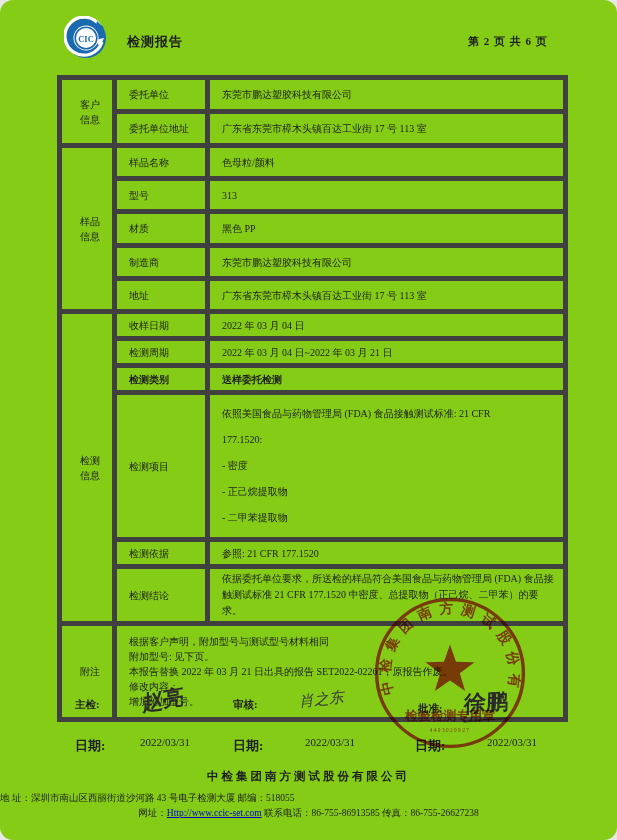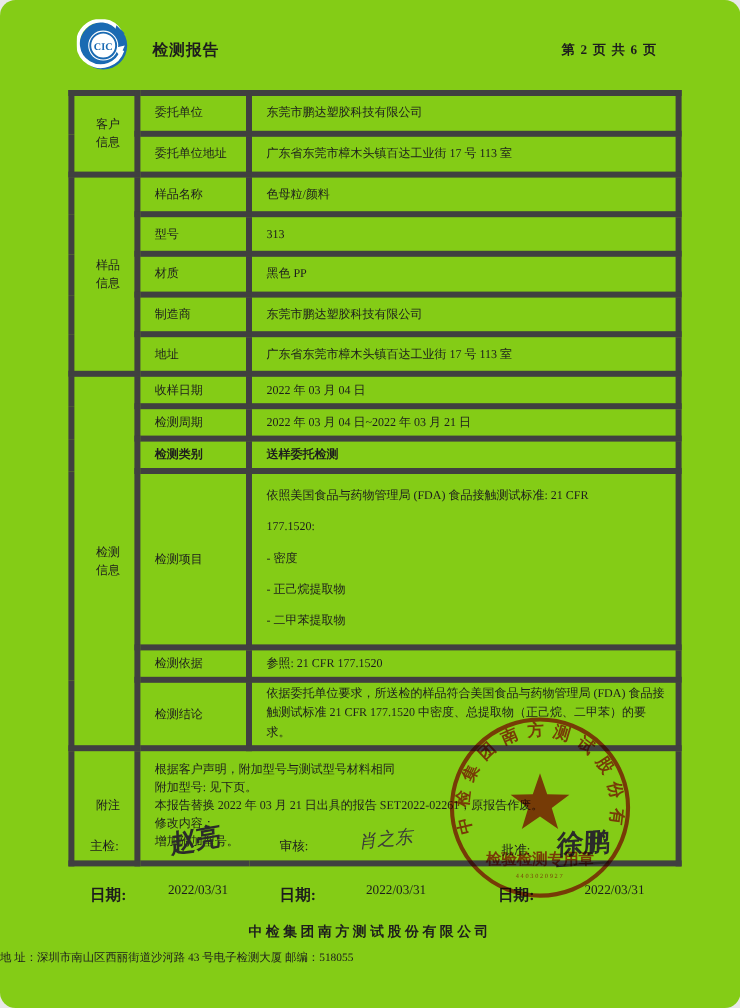--- a/index.html
+++ b/index.html
@@ -22,21 +22,21 @@
     border:5px solid #404040; font-size:10px; vertical-align:middle;
     padding:2px 6px 2px 12px; line-height:15px; color:#1d1d1d;
   }
   td.sec { width:55px; text-align:center; padding:2px; white-space:pre-line; line-height:22px; }
   td.lbl { width:93px; }
   td.val { width:358px; white-space:pre-line; }
   td.val.items { line-height:26px; padding-top:6px; padding-bottom:6px; }
   td.val.concl { line-height:16px; }
   td.note-cell { white-space:pre-line; line-height:18.5px; padding-top:4px; }
   
-  .sig-label { position:absolute; font-size:10.5px; font-weight:normal; }
+  .sig-label { position:absolute; font-size:10.5px; font-weight:bold; }
   .sig-name  { position:absolute; font-size:21px; color:#2a2a2a; transform:rotate(-10deg) skewX(-8deg); font-weight:bold; }
   .sig-name.small { font-size:15px; transform:rotate(-6deg) skewX(-14deg); font-weight:normal; color:#3a3a3a; }
   .sig-name.approve { font-size:22px; transform:rotate(-4deg) skewX(-6deg); border-bottom:2px solid #2a2a2a; padding-bottom:1px; }
   .date-label { position:absolute; font-size:13px; font-weight:bold;text-align:center; }
   .date-value { position:absolute; font-size:11px; }
   
   .seal { position:absolute; left:366px; top:592px; width:168px; height:162px; mix-blend-mode:multiply; opacity:.93; }
   
   .ft-company { position:absolute; left:0; top:769px; width:100%; text-align:center; font-size:11.5px; font-weight:bold; letter-spacing:3px; }
   .ft-addr { position:absolute; left:0; top:792px; width:100%; font-size:9.5px; }
@@ -159,14 +159,18 @@
     <text font-size="14.5" font-weight="bold" fill="#e23b2e" font-family="Liberation Serif, serif" textLength="300" lengthAdjust="spacing">
       <textPath href="#sealArc">中检集团南方测试股份有限公司</textPath>
     </text>
     <polygon fill="#e23b2e" points="85,55 91.3,73.3 110.7,73.7 95.3,85.3 100.9,103.8 85,92.8 69.1,103.8 74.7,85.3 59.3,73.7 78.7,73.3"></polygon>
     <text x="85" y="134" text-anchor="middle" font-size="13.5" font-weight="bold" fill="#e23b2e" font-family="Liberation Serif, serif">检验检测专用章</text>
     <text x="85" y="147" text-anchor="middle" font-size="5.5" fill="#e23b2e" letter-spacing="1.5" font-family="Liberation Serif, serif">4403020927</text>
   </svg>
 
   <div class="ft-company">中检集团南方测试股份有限公司</div>
   <div class="ft-addr">地  址：深圳市南山区西丽街道沙河路 43 号电子检测大厦   邮编：518055</div>
+  <div class="ft-web">
+    <span>网址：</span><a href="#" title="Http://www.ccic-set.com">Http://www.ccic-set.com</a>
+    <span>联系电话：86-755-86913585 传真：86-755-26627238</span>
+  </div>
 
 </div>
 
 </body></html>

